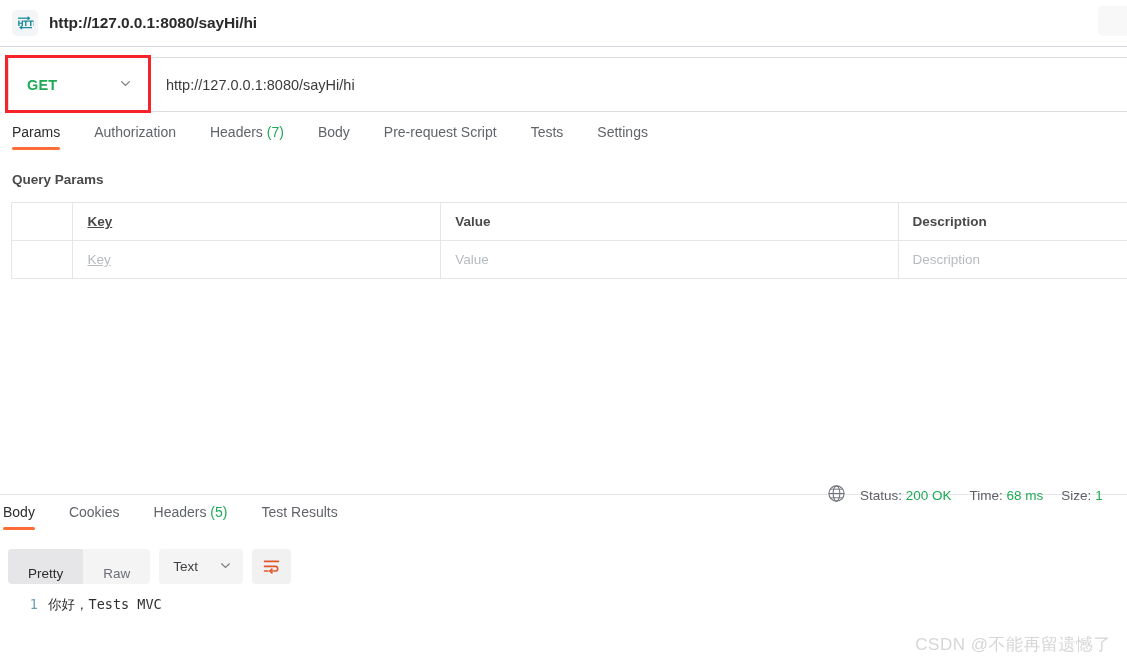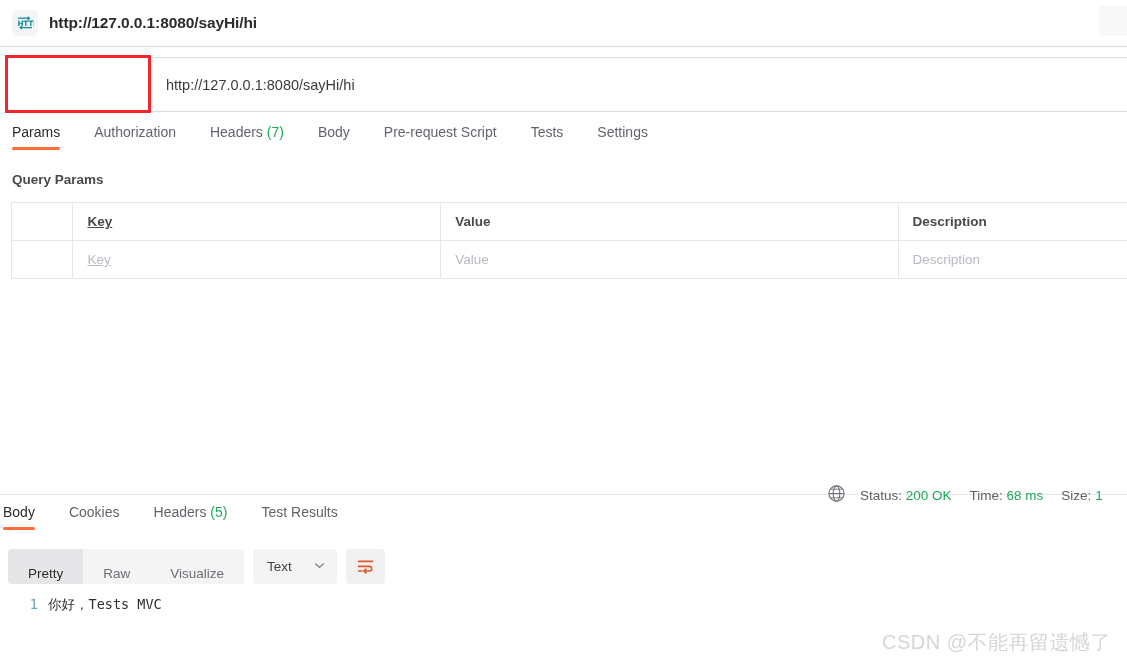--- a/index.html
+++ b/index.html
@@ -271,21 +271,21 @@
     padding-right: 10px;
     box-sizing: border-box;
     user-select: none;
   }
   .code-line { color: #2f2f2f; white-space: pre; }
 
   
   .watermark {
     position: absolute;
     right: 16px; bottom: 13px;
-    font-size: 20px;
+    font-size: 17px;
     color: #d6d6d6;
     letter-spacing: 0.5px;
     white-space: nowrap;
   }
 </style>
 </head>
 <body>
 
 <div class="req-tabbar">
   <div class="tab-title-wrap">
@@ -297,20 +297,28 @@
         <path d="M16 13.6 H4.4" stroke="#1b8c9e" stroke-width="1.3" fill="none"></path>
         <path d="M6 12.1 L4.2 13.6 L6 15.1" stroke="#1b8c9e" stroke-width="1.3" fill="none"></path>
       </svg>
     </span>
     <span class="tab-title">http://127.0.0.1:8080/sayHi/hi</span>
   </div>
   <div class="ghost-button"></div>
 </div>
 
 <div class="url-row">
+  <div class="method-box">
+    <span class="method-label">GET</span>
+    <span>
+      <svg width="13" height="13" viewBox="0 0 13 13">
+        <path d="M2.6 4.6 L6.5 8.4 L10.4 4.6" stroke="#7b7e84" stroke-width="1.25" fill="none" stroke-linecap="round"></path>
+      </svg>
+    </span>
+  </div>
   <div class="url-input">http://127.0.0.1:8080/sayHi/hi</div>
 </div>
 <div class="annot-box"></div>
 
 <div class="req-tabs">
   <div class="rtab active">
     <span>Params</span>
   </div>
   <div class="rtab">
     <span>Authorization</span>
@@ -392,21 +400,20 @@
   <span class="meta-item">
     <span>Size:</span>
     <span class="meta-val">1</span>
   </span>
 </div>
 
 <div class="viewer-bar">
   <div class="seg-group">
     <div class="seg active">Pretty</div>
     <div class="seg">Raw</div>
-    <div class="seg">Visualize</div>
   </div>
   <div class="fmt-select">
     <span>Text</span>
     <span>
       <svg width="13" height="13" viewBox="0 0 13 13">
         <path d="M2.6 4.8 L6.5 8.5 L10.4 4.8" stroke="#7b7e84" stroke-width="1.2" fill="none" stroke-linecap="round"></path>
       </svg>
     </span>
   </div>
   <div class="wrap-btn">

